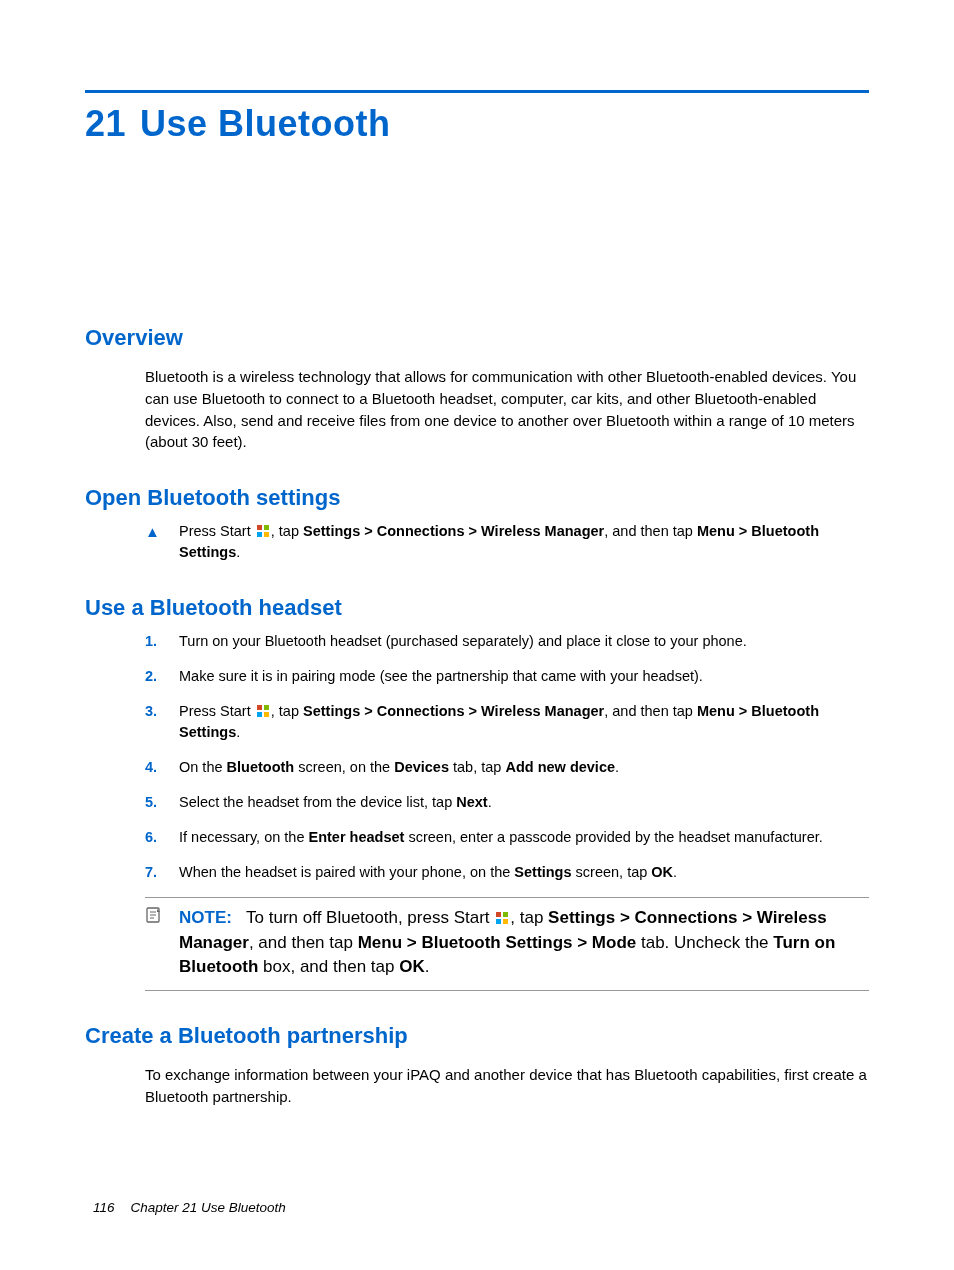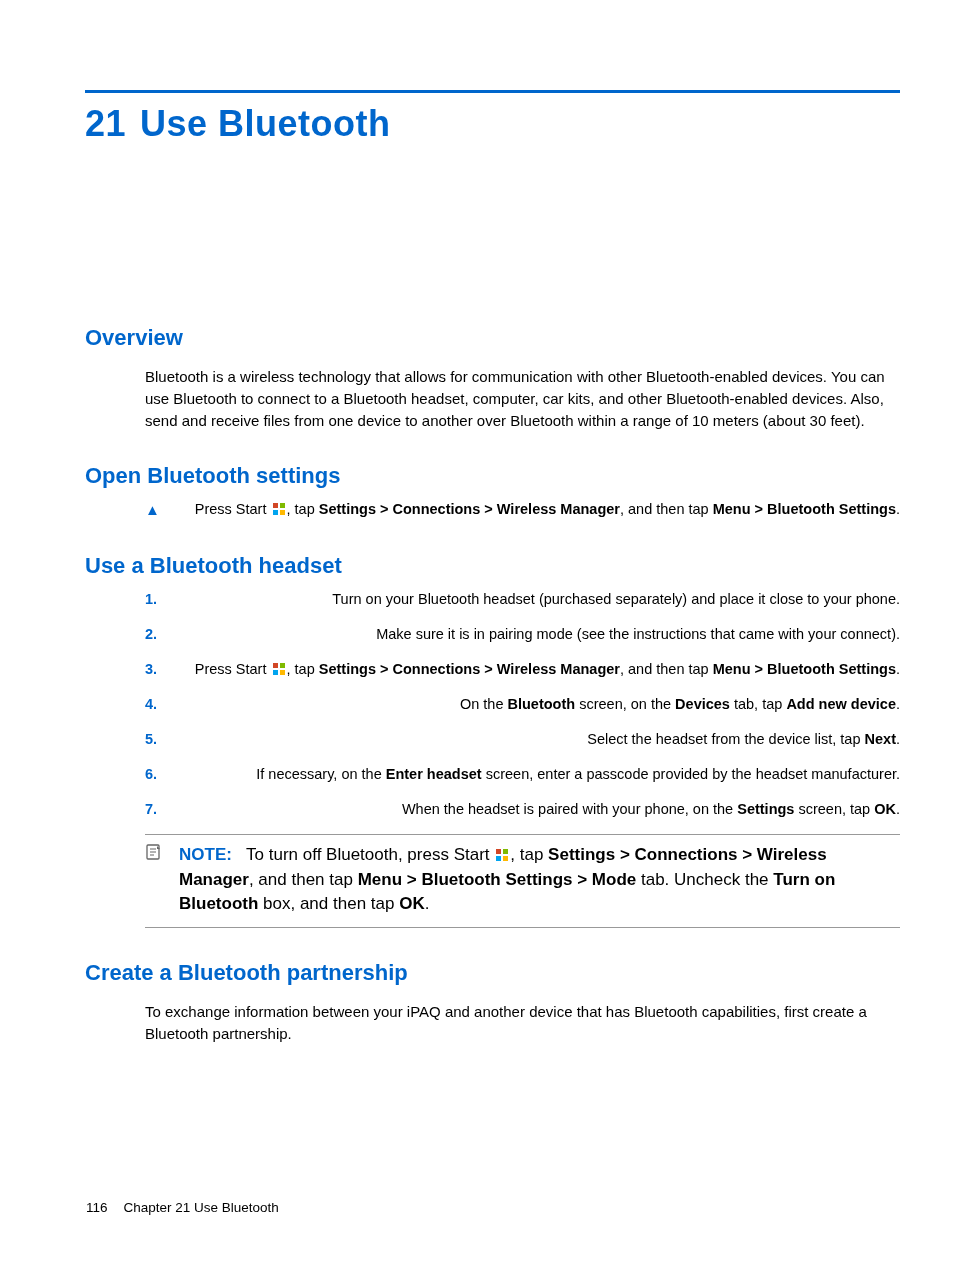--- a/index.html
+++ b/index.html
@@ -9,21 +9,21 @@
     width: 954px;
     height: 1270px;
     font-family: Arial, Helvetica, sans-serif;
     color: #000;
     position: relative;
   }
   .page {
     box-sizing: border-box;
     width: 954px;
     height: 1270px;
-    padding: 90px 54px 60px 85px;
+    padding: 90px 85px 60px 85px;
     position: relative;
   }
   .top-rule {
     border: none;
     border-top: 3px solid #0066cc;
     margin: 0 0 10px 0;
   }
   .chapter-title {
     font-size: 36px;
     font-weight: bold;
@@ -60,21 +60,20 @@
     font-weight: bold;
     color: #0066cc;
     text-align: left;
   }
   .li .mk.tri {
     color: #0066cc;
     font-size: 15px;
   }
   .li .ct {
     flex: 1;
-    text-align: right;
   }
   .flag-icon {
     display: inline-block;
     width: 14px;
     height: 14px;
     vertical-align: -2px;
     margin: 0 1px;
   }
   .flag-icon svg {
     display: block;
@@ -92,23 +91,24 @@
     width: 34px;
     flex: none;
   }
   .note-block .note-ct { flex: 1; }
   .note-label {
     font-weight: bold;
     color: #0066cc;
   }
   .footer {
     position: absolute;
-    left: 86px;
+    left: 93px;
     bottom: 55px;
     font-size: 13.5px;
+    font-style: italic;
   }
   .footer .pn {
     margin-right: 16px;
   }
   b { font-weight: bold; }
 </style>
 </head>
 <body>
 
 <div class="page">
@@ -140,21 +140,21 @@
   <h2 class="section">Use a Bluetooth headset</h2>
   <div class="list">
 
     <div class="li">
       <span class="mk">1.</span>
       <span class="ct">Turn on your Bluetooth headset (purchased separately) and place it close to your phone.</span>
     </div>
 
     <div class="li">
       <span class="mk">2.</span>
-      <span class="ct">Make sure it is in pairing mode (see the instructions that came with your connect).</span>
+      <span class="ct">Make sure it is in pairing mode (see the partnership that came with your headset).</span>
     </div>
 
     <div class="li">
       <span class="mk">3.</span>
       <span class="ct">
         <span>Press Start </span><span class="flag-icon"><svg viewBox="0 0 14 14">
               <rect x="1" y="1" width="5" height="5" fill="#d24726"></rect>
               <rect x="8" y="1" width="5" height="5" fill="#7fba00"></rect>
               <rect x="1" y="8" width="5" height="5" fill="#00a4ef"></rect>
               <rect x="8" y="8" width="5" height="5" fill="#ffb900"></rect>

